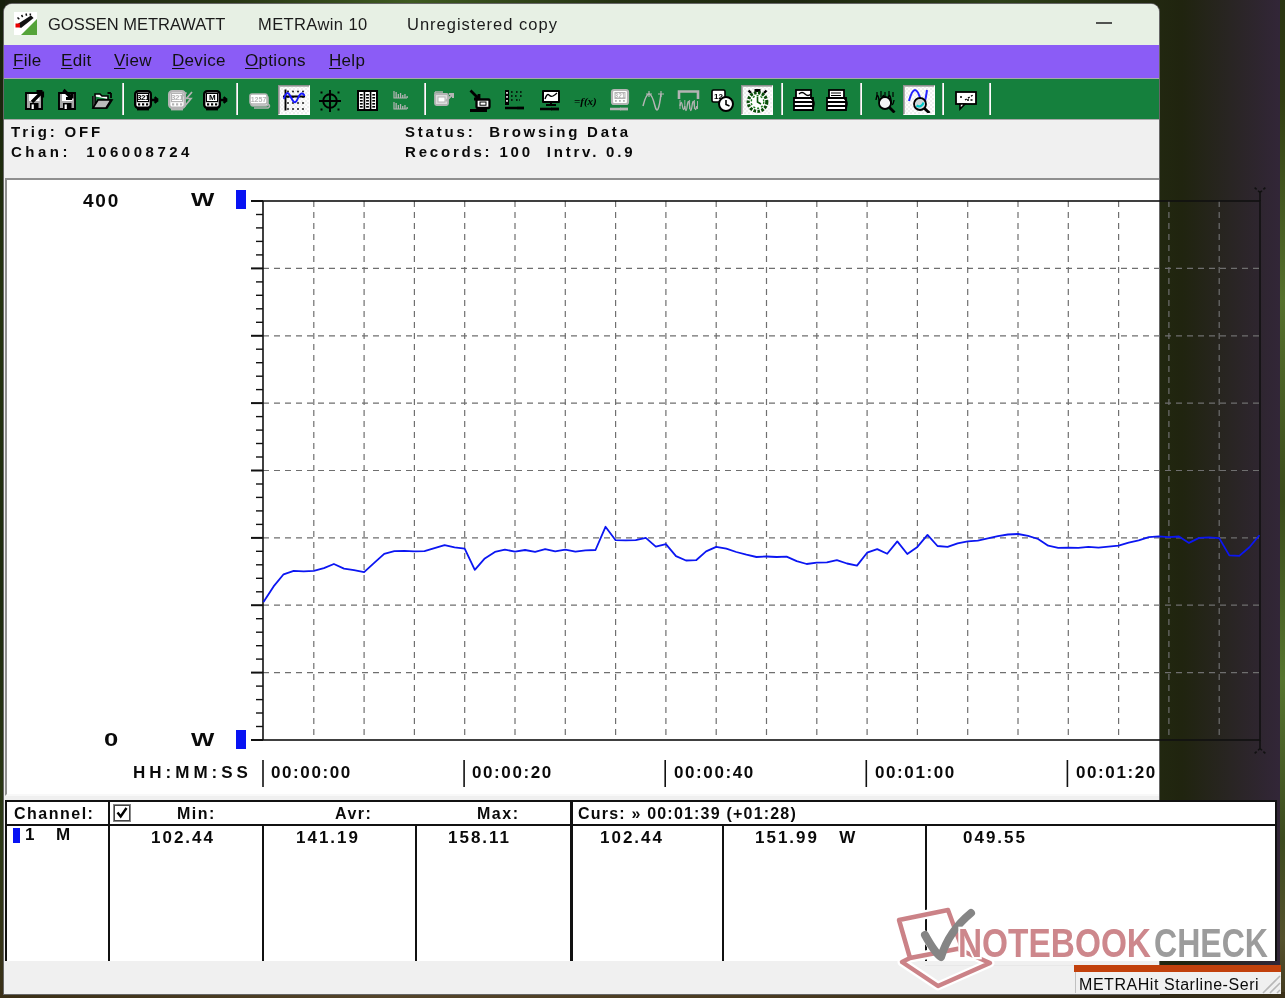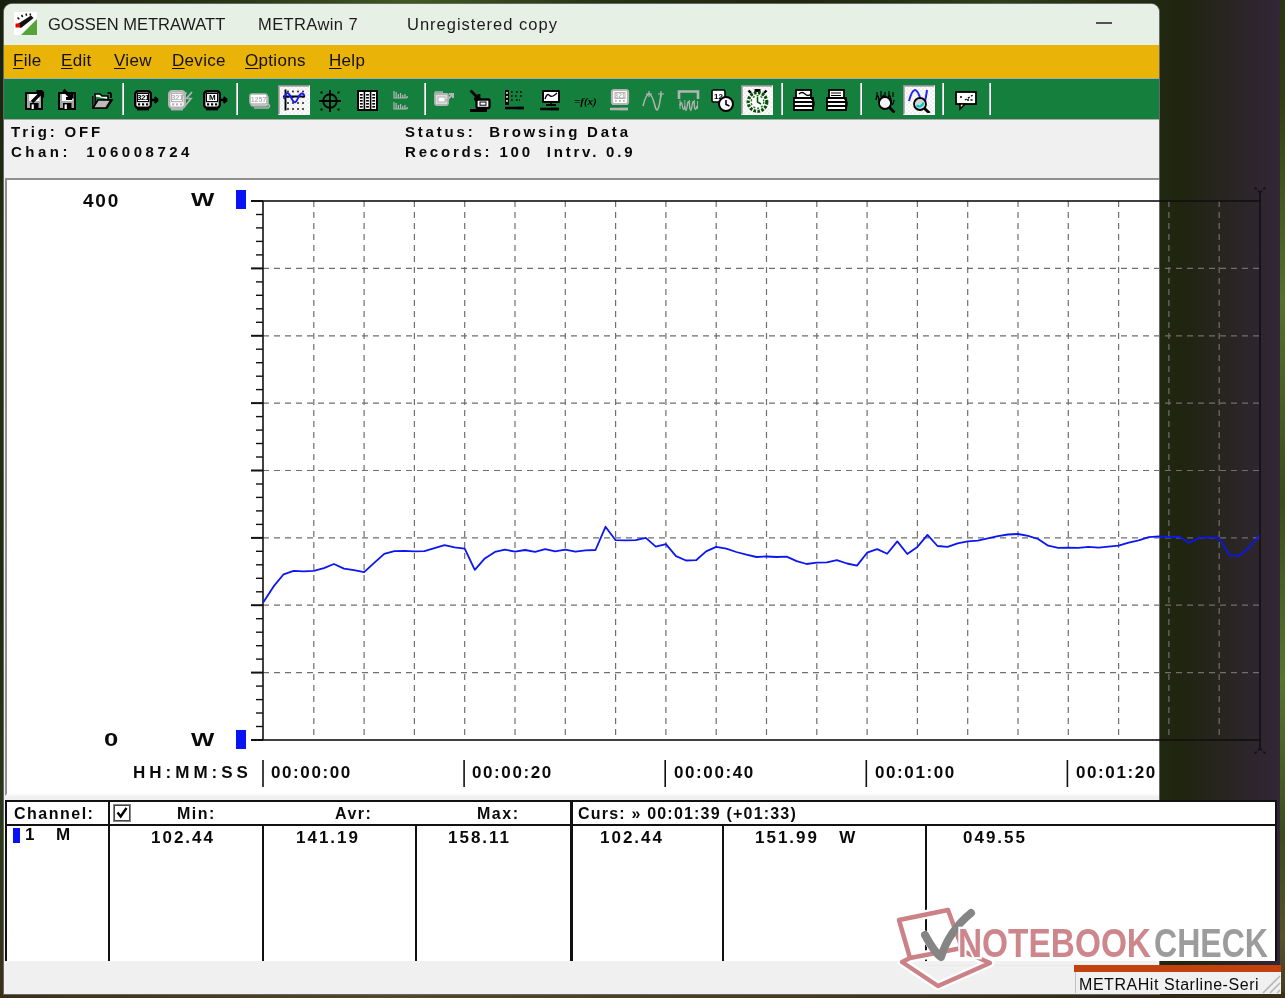--- a/index.html
+++ b/index.html
@@ -3,21 +3,21 @@
 * {margin:0;padding:0;box-sizing:border-box}
 body {width:1285px;height:998px;position:relative;overflow:hidden;
  font-family:"Liberation Sans",sans-serif;
  background:linear-gradient(90deg,#1a2010 0%,#283614 18%,#3e5a20 32%,#243112 48%,#1d260f 62%,#2c3f17 78%,#20240f 92%,#33263a 100%);}
 .wallL {position:absolute;left:0;top:0;width:5px;height:998px;background:linear-gradient(180deg,#16200c,#24330f 30%,#1d2a0e 60%,#2d3a16 85%,#3a3018)}
 .wallR {position:absolute;right:0;top:0;width:5px;height:998px;background:linear-gradient(180deg,#2a3512,#313d12 10%,#55702c 30%,#3a4a1a 50%,#55742e 68%,#3c4a1e 84%,#54512c 94%,#433a20)}
 .wallB {position:absolute;left:0;bottom:0;width:1285px;height:6px;background:linear-gradient(90deg,#3a2f16,#55452a 30%,#4a3b20 60%,#2e2715 90%,#3a3018)}
 #win {position:absolute;left:4px;top:4px;width:1155px;height:990px;background:#f0f0f0;border-radius:8px 8px 0 0;overflow:hidden;box-shadow:0 0 0 1px #666}
 #title {position:absolute;left:0;top:0;width:100%;height:41px;background:#e7f0e4;border-radius:8px 8px 0 0;color:#1b1b1b;font-size:16.5px;letter-spacing:0.4px}
 #title span {position:absolute;top:11px;white-space:nowrap}
-#menu {position:absolute;left:0;top:41px;width:100%;height:33px;background:#eab308;font-size:17px;letter-spacing:0.3px;color:#111}
+#menu {position:absolute;left:0;top:41px;width:100%;height:33px;background:#8b5cf6;font-size:17px;letter-spacing:0.3px;color:#111}
 #menu span {position:absolute;top:6px}
 #menu u {text-decoration:underline;text-underline-offset:2px}
 #tbar {position:absolute;left:0;top:74px;width:100%;height:42px;background:#15803d;border-top:1px solid #a9a9a9;border-bottom:1px solid #a9a9a9}
 .tbtn {position:absolute;top:6px;width:32px;height:30px;display:flex;align-items:center;justify-content:center}
 .tbtn.press {border:1px solid #909090;border-bottom-color:#fdfdfd;border-right-color:#fdfdfd;background-color:#efefef;background-image:linear-gradient(45deg,#fdfdfd 25%,transparent 25%,transparent 75%,#fdfdfd 75%),linear-gradient(45deg,#fdfdfd 25%,transparent 25%,transparent 75%,#fdfdfd 75%);background-size:4px 4px;background-position:0 0,2px 2px;box-shadow:inset 1px 1px 0 #b5b5b5}
 .tsep {position:absolute;top:4px;width:2px;height:32px;background:#c9c9c9;border-right:1px solid #fff}
 #stat {position:absolute;left:0;top:117px;width:100%;height:57px;background:#f0f0f0;font-weight:bold;font-size:15px;letter-spacing:2.8px;color:#0a0a0a}
 #stat div {position:absolute;white-space:pre}
 #chartpanel {position:absolute;left:1px;top:174px;width:1272px;height:618px;background:#fff;border-top:2px solid #8f8f8f;border-left:2px solid #8f8f8f;border-right:2px solid #f8f8f8;border-bottom:2px solid #f8f8f8}
 .lbl {position:absolute;font-weight:bold;font-size:19px;letter-spacing:1.8px;color:#0a0a0a;white-space:pre}
@@ -37,21 +37,21 @@
         <svg width="23" height="23" viewBox="0 0 23 23">
           <rect width="23" height="23" fill="#fff"></rect>
           <path d="M7 23 L23 7 V23 Z" fill="#55a339"></path>
           <path d="M1 12 L17 2 l4 4 L6 17 Z" fill="#fff"></path>
           <path d="M2 13 L17 3.5 l2.6 2.6 L7 16 Z" fill="#111"></path>
           <rect x="1.5" y="11.5" width="4.5" height="4" fill="#e80000"></rect>
           <path d="M3.5 5.5 l1.8 1.8 M7.5 3 l1.2 2 M12 1.5 l.6 2.2 M16.5 1.5 l-.4 2" stroke="#111" stroke-width="1.5"></path>
         </svg>
       </span>
   <span style="left:44px;letter-spacing:0px">GOSSEN METRAWATT</span>
-  <span style="left:254px">METRAwin 7</span>
+  <span style="left:254px">METRAwin 10</span>
   <span style="left:403px;letter-spacing:1px">Unregistered copy</span>
   <svg width="1277" height="41" viewBox="0 0 1277 41" style="position:absolute;left:0;top:0" fill="none" stroke="#1f1f1f" stroke-width="1.6">
     <path d="M1092 19 h16"></path>
     <rect x="1162.5" y="12.5" width="14" height="14" rx="2.5"></rect>
     <path d="M1235 12.5 l15 15.5 M1250 12.5 l-15 15.5"></path>
   </svg>
  </div>
  <div id="menu">
   <span style="left:9px"><u>F</u>ile</span>
   <span style="left:57px"><u>E</u>dit</span>
@@ -446,21 +446,21 @@
  <div class="vln" style="left:1270px;top:0;width:2px;height:161px"></div>
  <div class="hd" style="left:9px;top:5px">Channel:</div>
  <div style="left:108px;top:4px"><svg width="18" height="18" viewBox="0 0 18 18">
         <rect x="0.5" y="0.5" width="17" height="17" fill="#fff" stroke="#888"></rect>
         <rect x="1.5" y="1.5" width="15" height="15" fill="#fff" stroke="#444"></rect>
         <path d="M4.5 8.5 l3.2 4 L13.5 4" stroke="#000" stroke-width="2.4" fill="none"></path>
       </svg></div>
  <div class="hd" style="left:172px;top:5px">Min:</div>
  <div class="hd" style="left:330px;top:5px">Avr:</div>
  <div class="hd" style="left:472px;top:5px">Max:</div>
- <div class="hd" style="left:573px;top:5px;letter-spacing:1.2px">Curs: » 00:01:39 (+01:33)</div>
+ <div class="hd" style="left:573px;top:5px;letter-spacing:1.2px">Curs: » 00:01:39 (+01:28)</div>
  <div style="left:8px;top:28px;width:7px;height:15px;background:#0813f3"></div>
     <div style="left:20px;top:25px">1</div>
     <div style="left:51px;top:25px">M</div>
  <div style="left:146px;top:28px">102.44</div>
  <div style="left:291px;top:28px">141.19</div>
  <div style="left:443px;top:28px">158.11</div>
  <div style="left:595px;top:28px">102.44</div>
  <div style="left:750px;top:28px">151.99&nbsp;&nbsp;&nbsp;W</div>
  <div style="left:958px;top:28px">049.55</div>
  <div class="vln" style="left:102.5px;top:0;width:2.8px;height:161px"></div>

